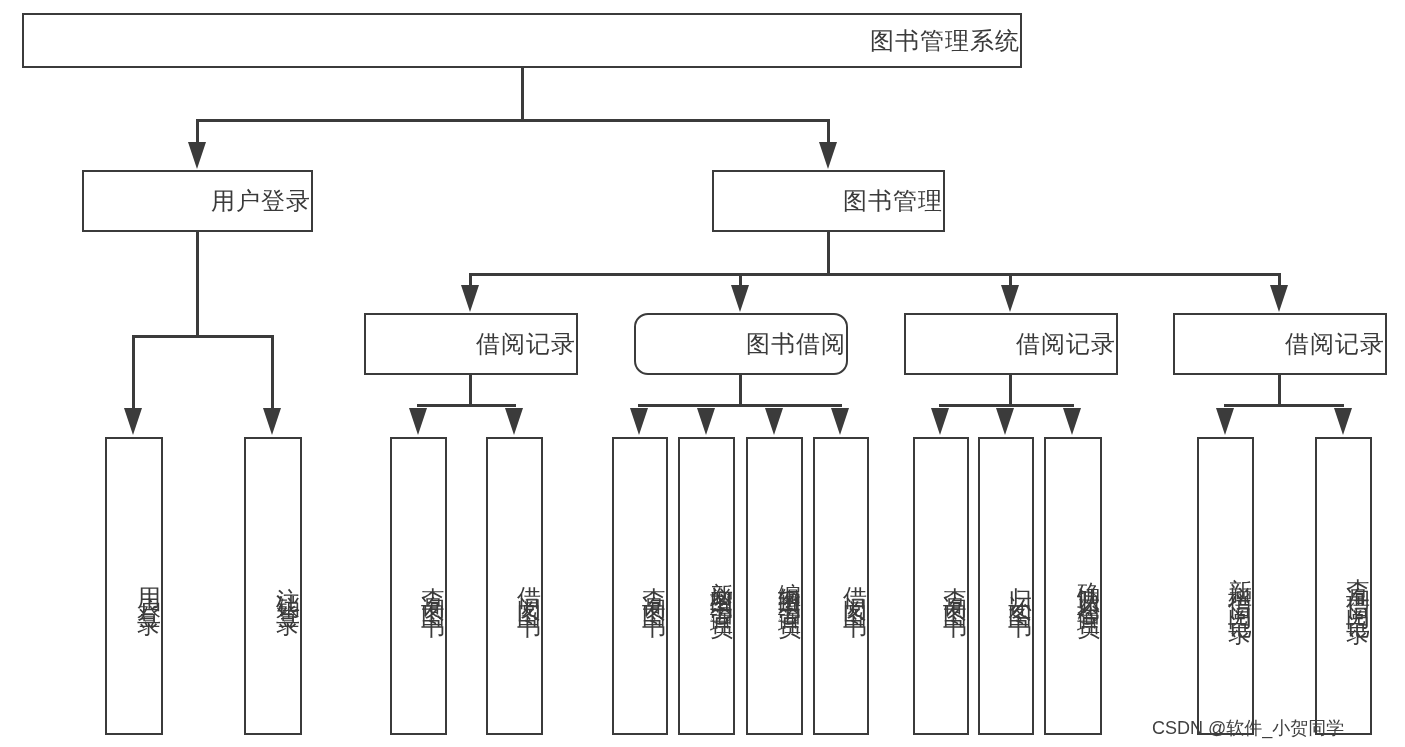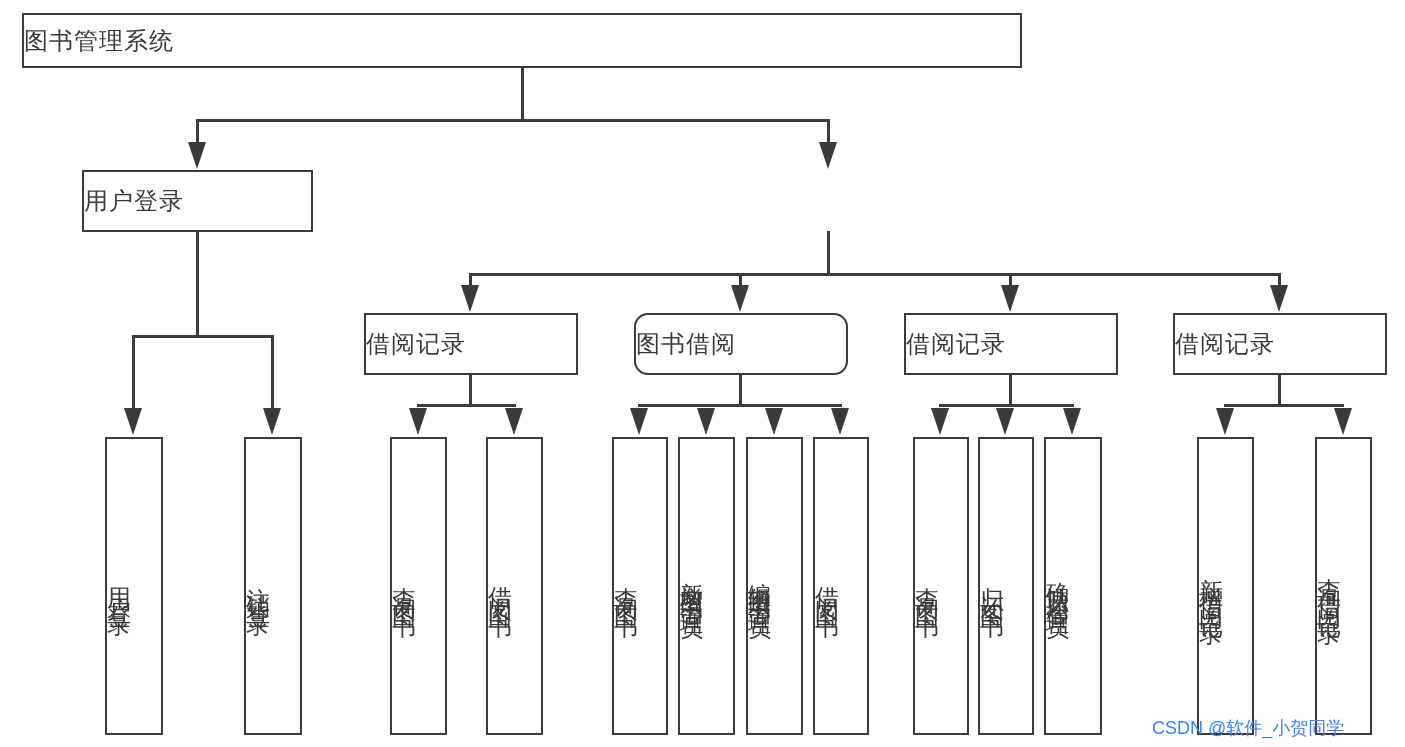--- a/index.html
+++ b/index.html
@@ -2,51 +2,54 @@
 <html><head>
 <meta charset="utf-8">
 <style>
   html,body{margin:0;padding:0;background:#ffffff;}
   .canvas{
     position:relative;width:1405px;height:747px;background:#ffffff;overflow:hidden;
     font-family:"Liberation Sans",sans-serif;color:#3a3a3a;
   }
   .box{
     position:absolute;box-sizing:border-box;border:2.5px solid #3b3b3b;background:#ffffff;
-    display:flex;align-items:center;justify-content:flex-start;
+    display:flex;align-items:center;justify-content:flex-end;
   }
   .hlabel{font-size:24px;letter-spacing:1px;white-space:nowrap;}
   .leaf .vtext{
     writing-mode:vertical-rl;text-orientation:mixed;
     font-size:24px;letter-spacing:9px;line-height:1;white-space:nowrap;
   }
   .leaf .vtext.tight{letter-spacing:5px;font-size:23px;}
   .vline{position:absolute;width:3px;background:#3b3b3b;}
   .hline{position:absolute;height:3px;background:#3b3b3b;}
   .arrowhead{
     position:absolute;width:0;height:0;
     border-left:9.5px solid transparent;border-right:9.5px solid transparent;
     border-top:27px solid #3b3b3b;
   }
   .watermark{
     position:absolute;left:1152px;top:716px;z-index:10;
-    font-size:18px;color:#3b82f6;white-space:nowrap;
+    font-size:18px;color:#404040;white-space:nowrap;
   }
 </style>
 </head>
 <body>
 
 <div class="canvas">
 
   <div class="box" style="left:22px;top:13px;width:1000px;height:55px;">
     <span class="hlabel">图书管理系统</span>
   </div>
 
   <div class="box" style="left:82px;top:170px;width:231px;height:62px;">
     <span class="hlabel">用户登录</span>
+  </div>
+  <div class="box" style="left:712px;top:170px;width:233px;height:62px;">
+    <span class="hlabel">图书管理</span>
   </div>
 
   <div class="box" style="left:364px;top:313px;width:214px;height:62px;">
     <span class="hlabel">借阅记录</span>
   </div>
   <div class="box" style="left:634px;top:313px;width:214px;height:62px;border-radius:14px;">
     <span class="hlabel">图书借阅</span>
   </div>
   <div class="box" style="left:904px;top:313px;width:214px;height:62px;">
     <span class="hlabel">借阅记录</span>

